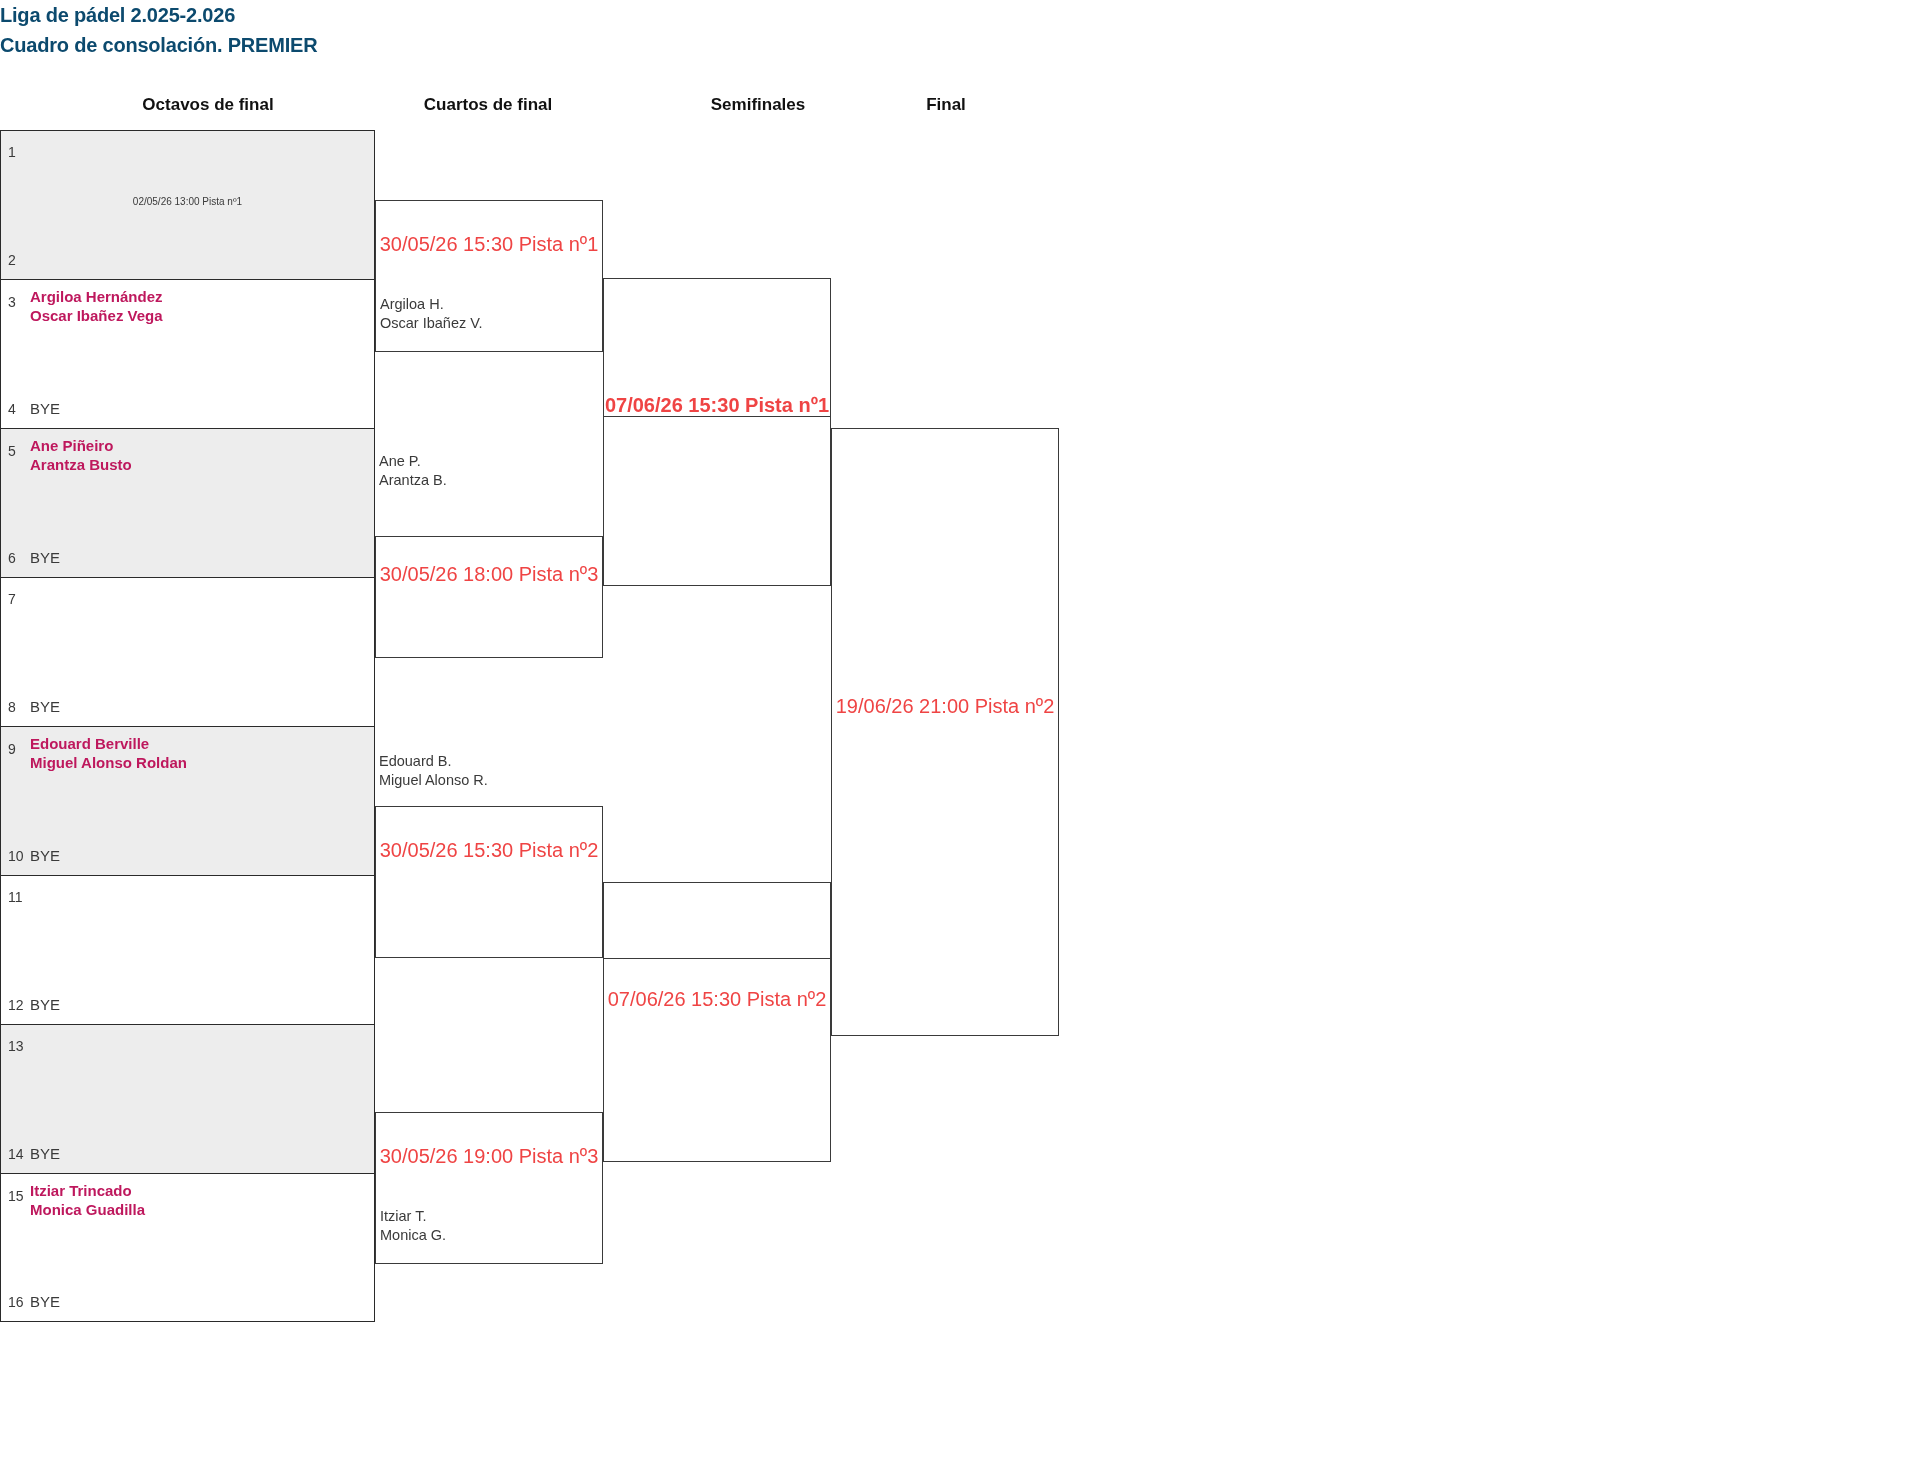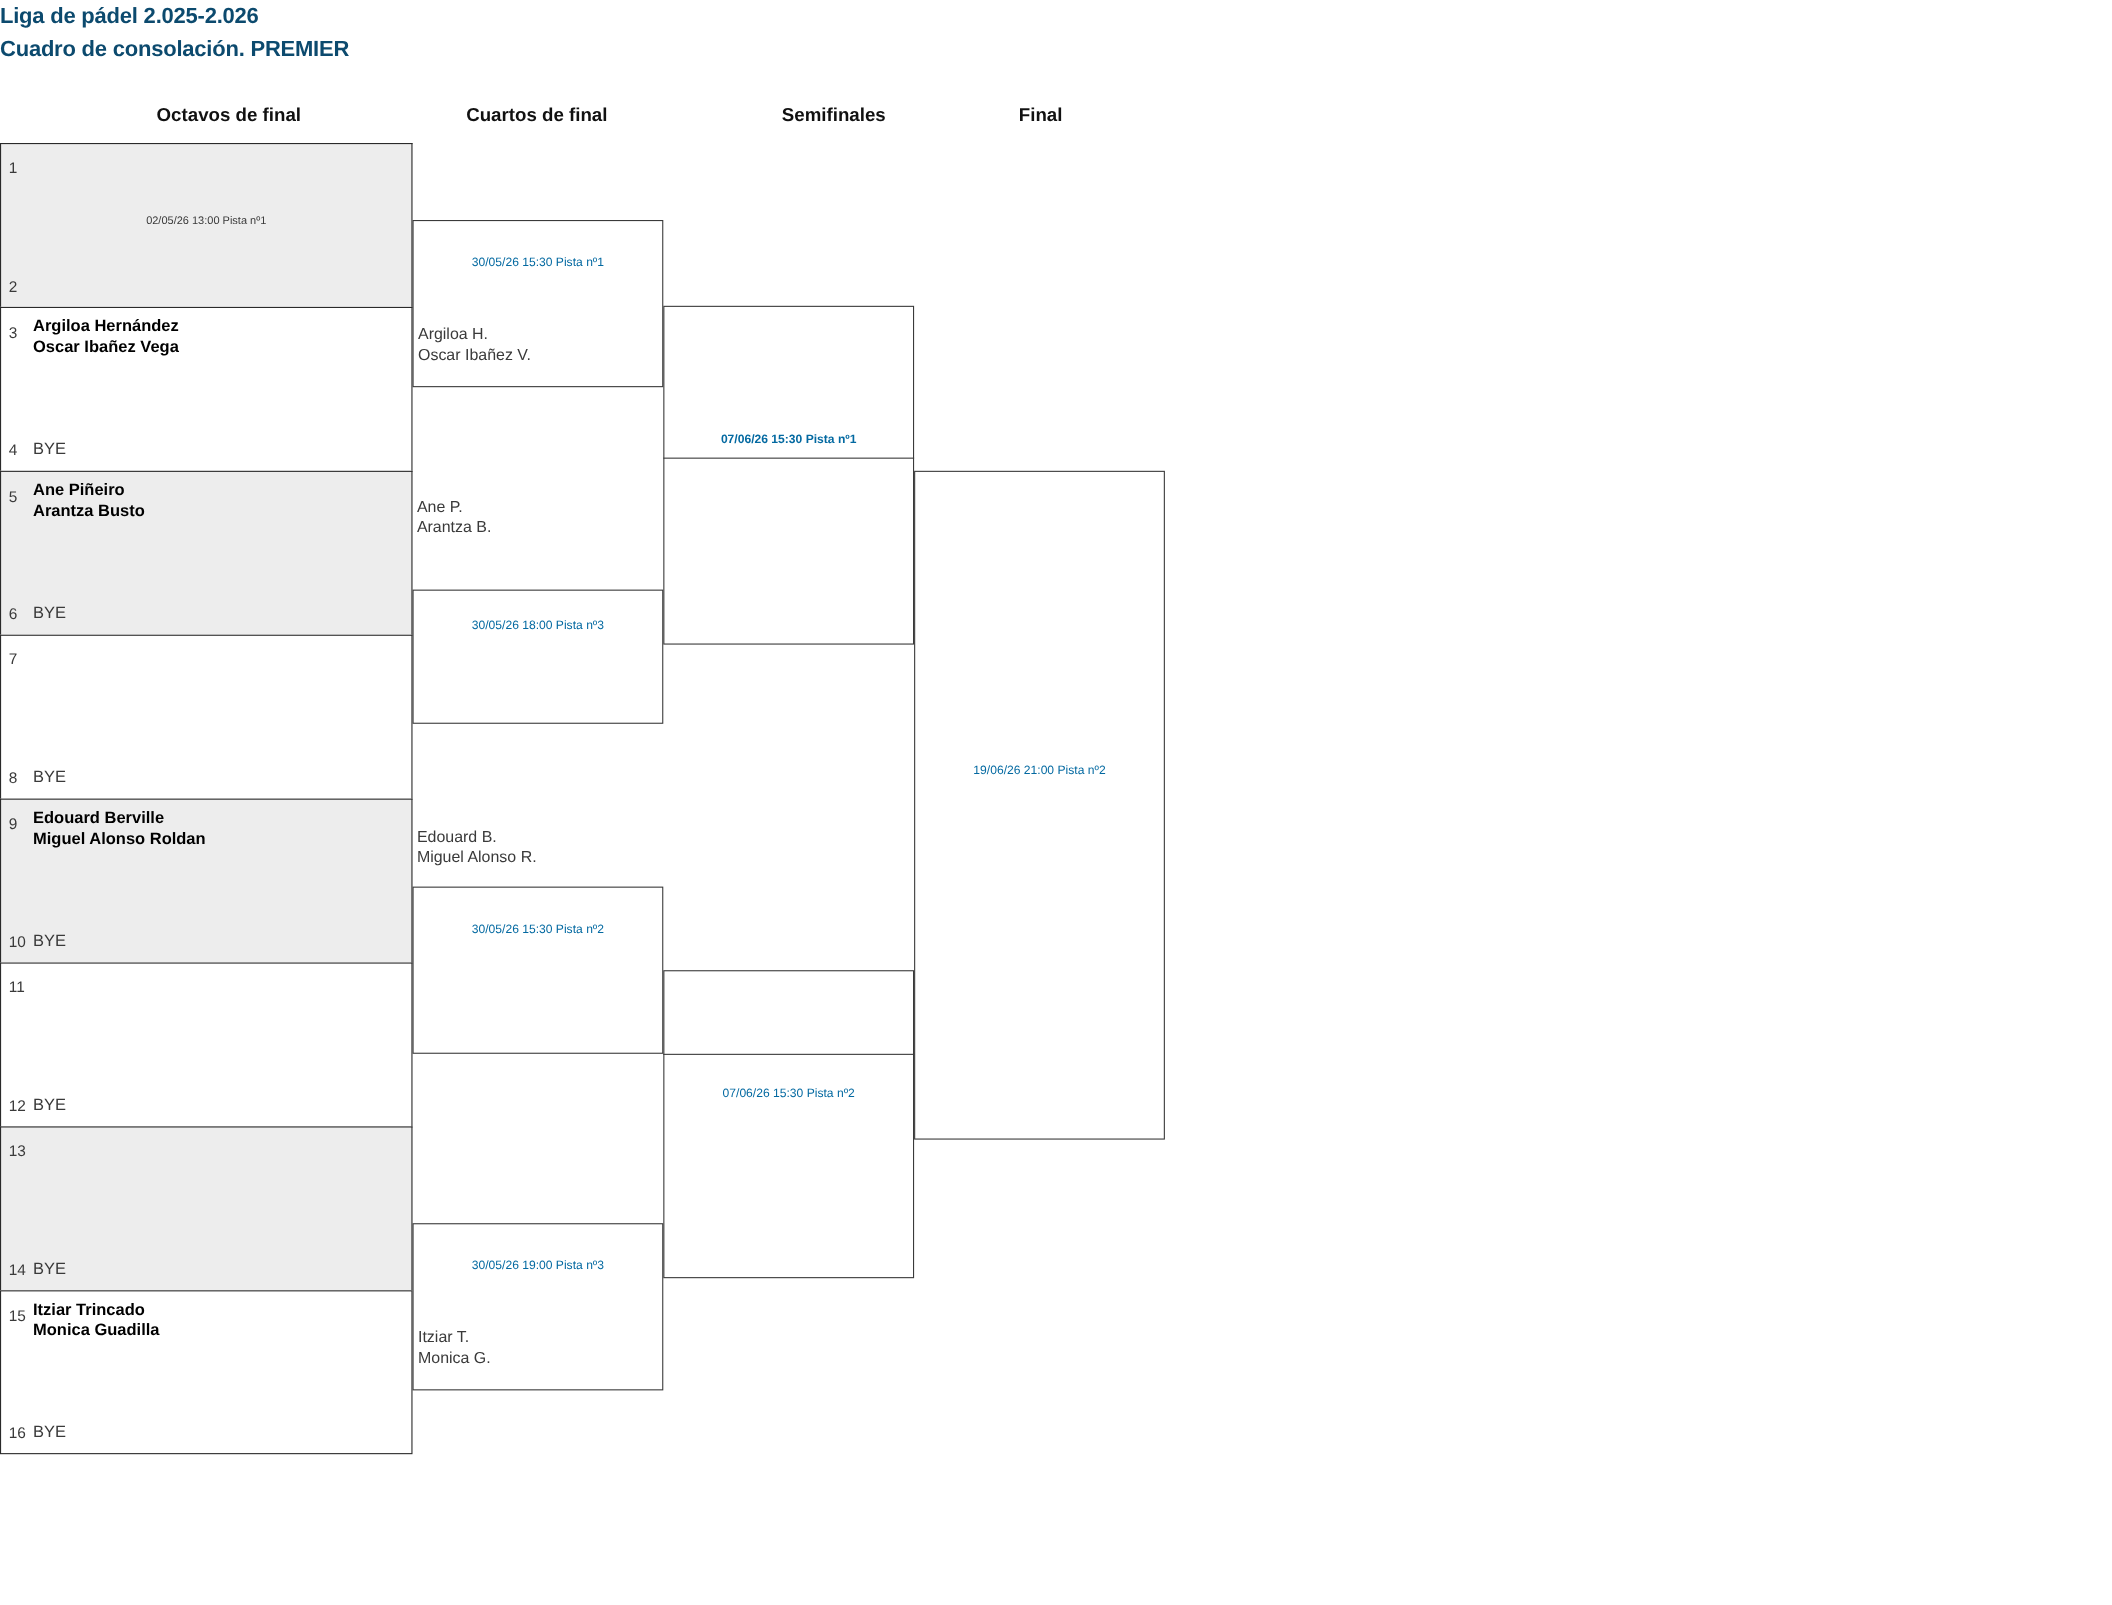--- a/index.html
+++ b/index.html
@@ -92,21 +92,21 @@
     min-width: 22px;
     line-height: 17px;
     flex: 0 0 auto;
     padding-top: 5px;
   }
   .seed.two-line { padding-top: 6px; }
 
   .player-names {
     font-size: 15px;
     font-weight: 700;
-    color: #000000;
+    color: #be185d;
     line-height: 18.5px;
     white-space: nowrap;
   }
   .player-names .nm {
     display: block;
   }
   .bye-label {
     font-size: 15px;
     font-weight: 400;
     color: #3a3a3a;
@@ -131,22 +131,22 @@
     border: 1.2px solid #3a3a3a;
     border-left: 1.2px solid #3a3a3a;
     background: transparent;
   }
 
   .box-date {
     position: absolute;
     left: 0;
     width: 100%;
     text-align: center;
-    font-size: 11px;
-    color: #0369a1;
+    font-size: 20px;
+    color: #ef4444;
     white-space: nowrap;
   }
 
   .box-winner {
     position: absolute;
     font-size: 14.5px;
     color: #3a3a3a;
     line-height: 18.5px;
     white-space: nowrap;
   }

